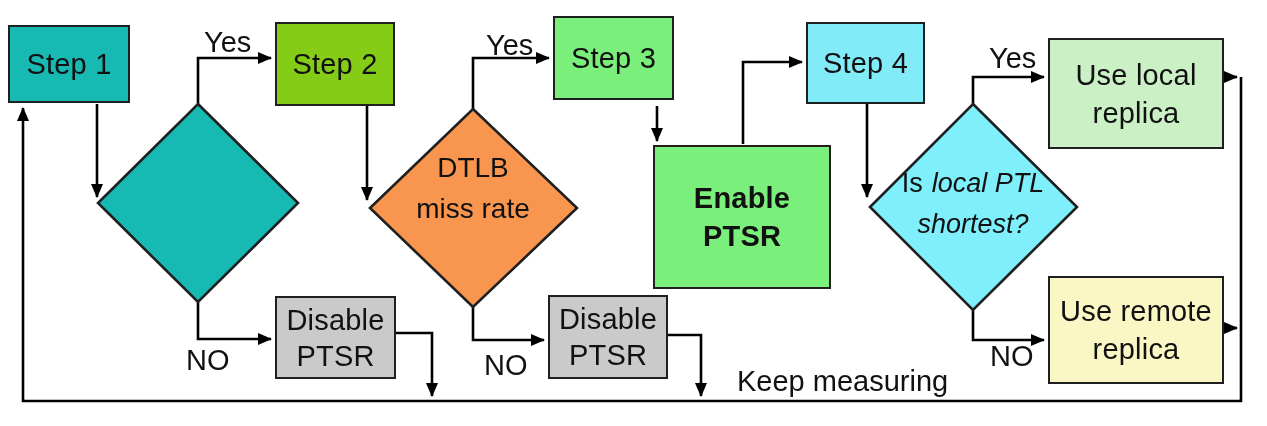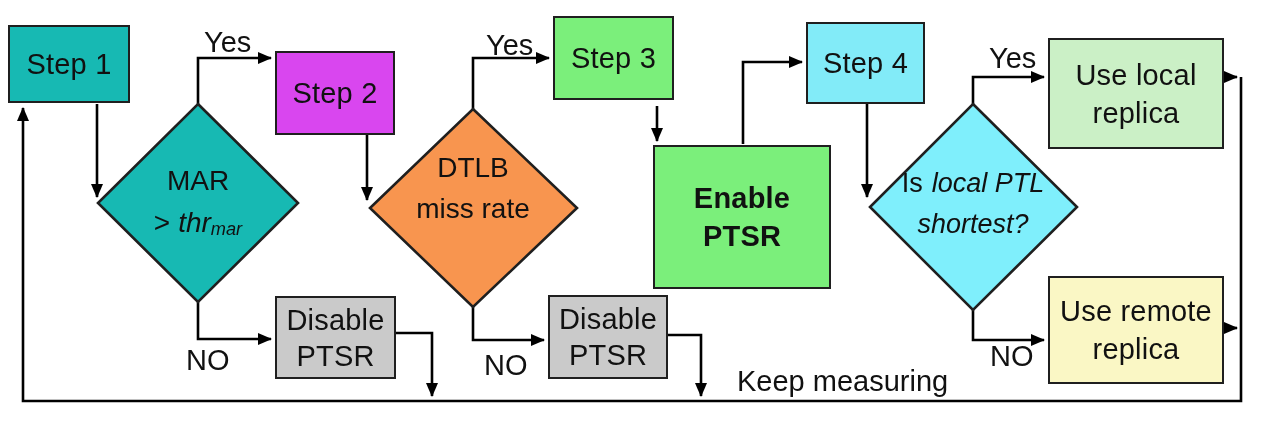--- a/index.html
+++ b/index.html
@@ -88,21 +88,21 @@
       <polygon points="198,104 298,203 198,302 98,203" fill="#17B9B3"></polygon>
       <polygon points="473,109 577,208 473,307 370,208" fill="#F8954F"></polygon>
       <polygon points="973,104 1077,207 973,310 870,207" fill="#7FEFFC"></polygon>
     </g>
   </svg>
 
   <div class="node" style="left: 8px; top: 25px; width: 122px; height: 78px; background: rgb(23, 185, 179);">
     <span>Step 1</span>
   </div>
 
-  <div class="node" style="left: 275px; top: 22px; width: 120px; height: 84px; background: #d946ef; margin-top: 29px;">
+  <div class="node" style="left: 275px; top: 22px; width: 120px; height: 84px; background: #84cc16;">
     <span>Step 2</span>
   </div>
 
   <div class="node" style="left: 553px; top: 16px; width: 121px; height: 84px; background: rgb(123, 239, 123);">
     <span>Step 3</span>
   </div>
 
   <div class="node" style="left: 806px; top: 22px; width: 119px; height: 82px; background: rgb(130, 235, 248);">
     <span>Step 4</span>
   </div>
@@ -125,26 +125,20 @@
   <div class="node" style="left: 1048px; top: 38px; width: 176px; height: 111px; background: rgb(203, 240, 198);">
     <span>Use local</span>
     <span>replica</span>
   </div>
 
   <div class="node" style="left: 1048px; top: 276px; width: 176px; height: 108px; background: rgb(250, 247, 197);">
     <span>Use remote</span>
     <span>replica</span>
   </div>
 
-  <div class="dtext" style="left:98px;top:160px;width:200px;">
-    <div><span>MAR</span></div>
-    <div>
-      <span class="op">&gt;</span><i>thr</i><span class="sub">mar</span>
-    </div>
-  </div>
 
   <div class="dtext" style="left:373px;top:147px;width:200px;line-height:41px;">
     <div><span>DTLB</span></div>
     <div><span>miss rate</span></div>
   </div>
 
   <div class="dtext" style="left:868px;top:163px;width:210px;font-size:27px;line-height:41px;">
     <div>
       <span class="prefix">Is</span><i>local PTL</i>
     </div>

